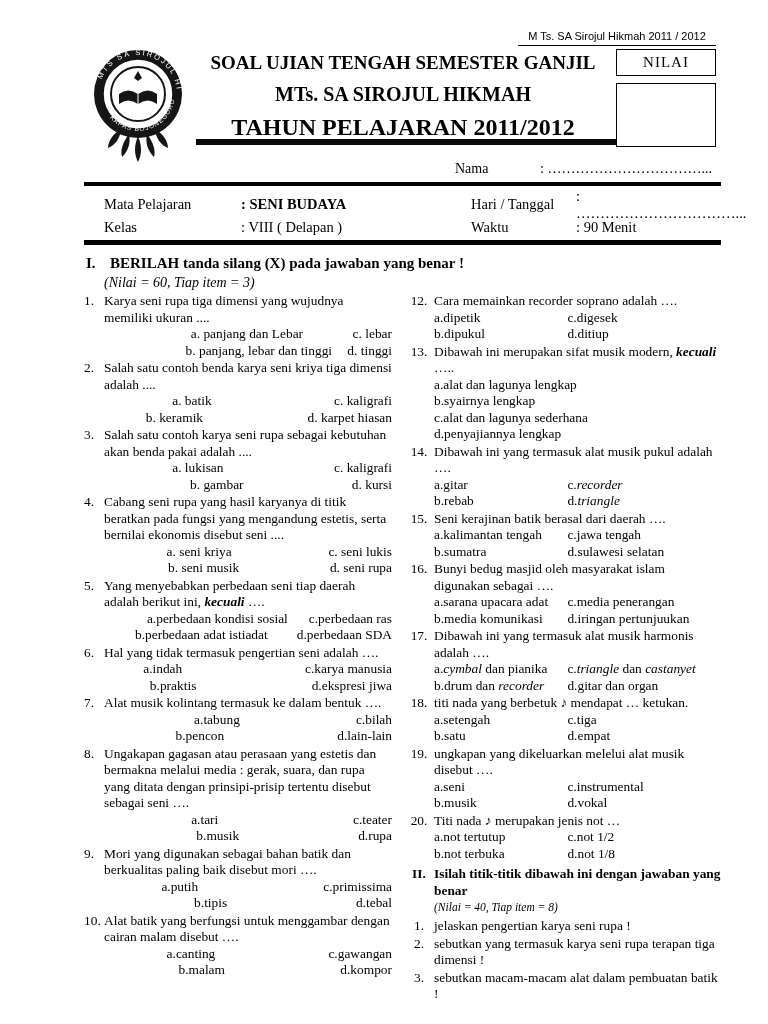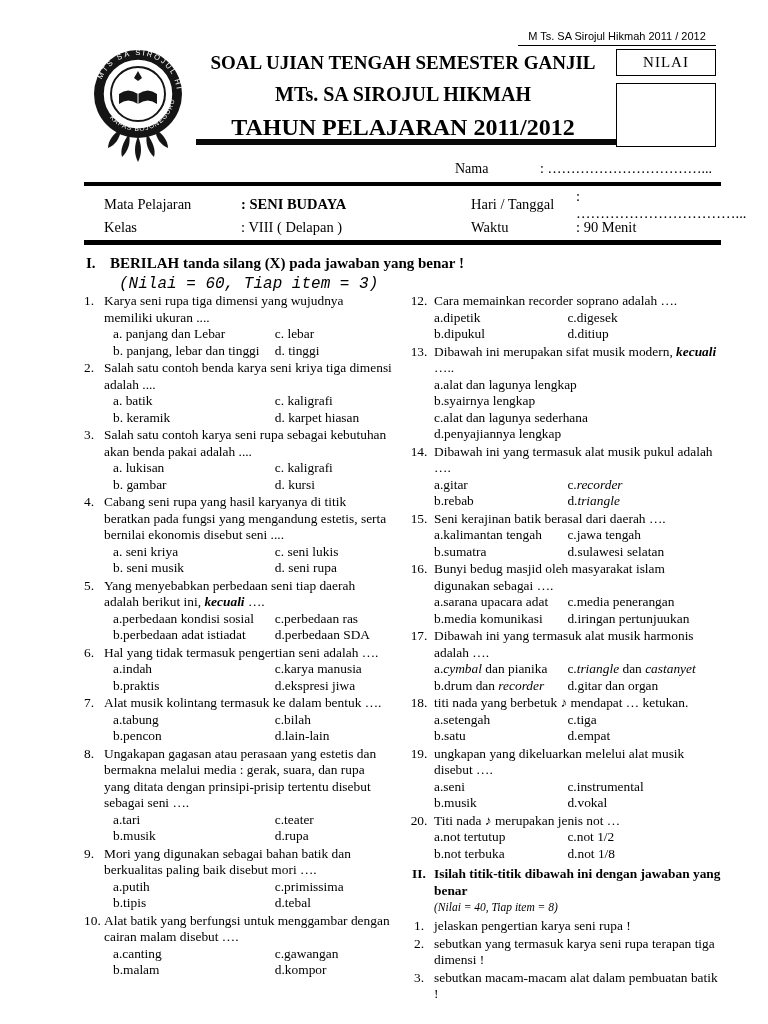--- a/index.html
+++ b/index.html
@@ -45,36 +45,36 @@
   .info-row { display: flex; height: 23px; align-items: center; }
   .info-row .l1 { width: 137px; flex: none; }
   .info-row .v1 { width: 230px; flex: none; }
   .info-row .l2 { width: 105px; flex: none; }
   .info-row .v2 { flex: 1; }
   .strong { font-weight: bold; }
 
   
   .sec1-head { position: absolute; top: 255px; left: 86px; font-size: 15px; font-weight: bold; display: flex; }
   .sec1-head .n { width: 24px; flex: none; }
-  .sec1-sub { position: absolute; top: 275px; left: 119px; font-size: 16px; font-style: italic; font-family: Liberation Mono, monospace; }
+  .sec1-sub { position: absolute; top: 275px; left: 104px; font-size: 14px; font-style: italic; }
 
   
   .columns { position: absolute; top: 293px; left: 84px; width: 640px; display: flex; gap: 12px; }
   .col { font-size: 13.4px; line-height: 16.5px; }
   .col-left  { width: 308px; flex: none; }
   .col-right { width: 320px; flex: none; }
 
   .question { display: flex; margin-bottom: 1px; }
   .qnum { flex: none; }
   .col-left  .qnum { width: 20px; }
   .col-right .qnum { width: 30px; text-align: center; }
   .qbody { flex: 1; min-width: 0; }
   .qtext {}
   .opt-row { display: flex; }
-  .col-left  .opt-row { padding-left: 9px; }
+  .col-left  .opt-row { padding-left: 9px; justify-content: flex-end; }
   .col-right .opt-row { padding-left: 0; }
   .opt { white-space: nowrap; }
   .col-left  .opt-row .opt:first-child { min-width: 58%; padding-right: 8px; }
   .col-right .opt-row .opt:first-child { min-width: 46%; padding-right: 6px; }
   .opt-row.single .opt:first-child { min-width: 100%; padding-right: 0; }
 
   .sec2-head { font-weight: bold; margin-top: 4px; }
   .sec2-sub { font-weight: normal; font-style: italic; font-size: 11.5px; line-height: 15px; margin: 1px 0 2px 0; }
 </style>
 </head>

